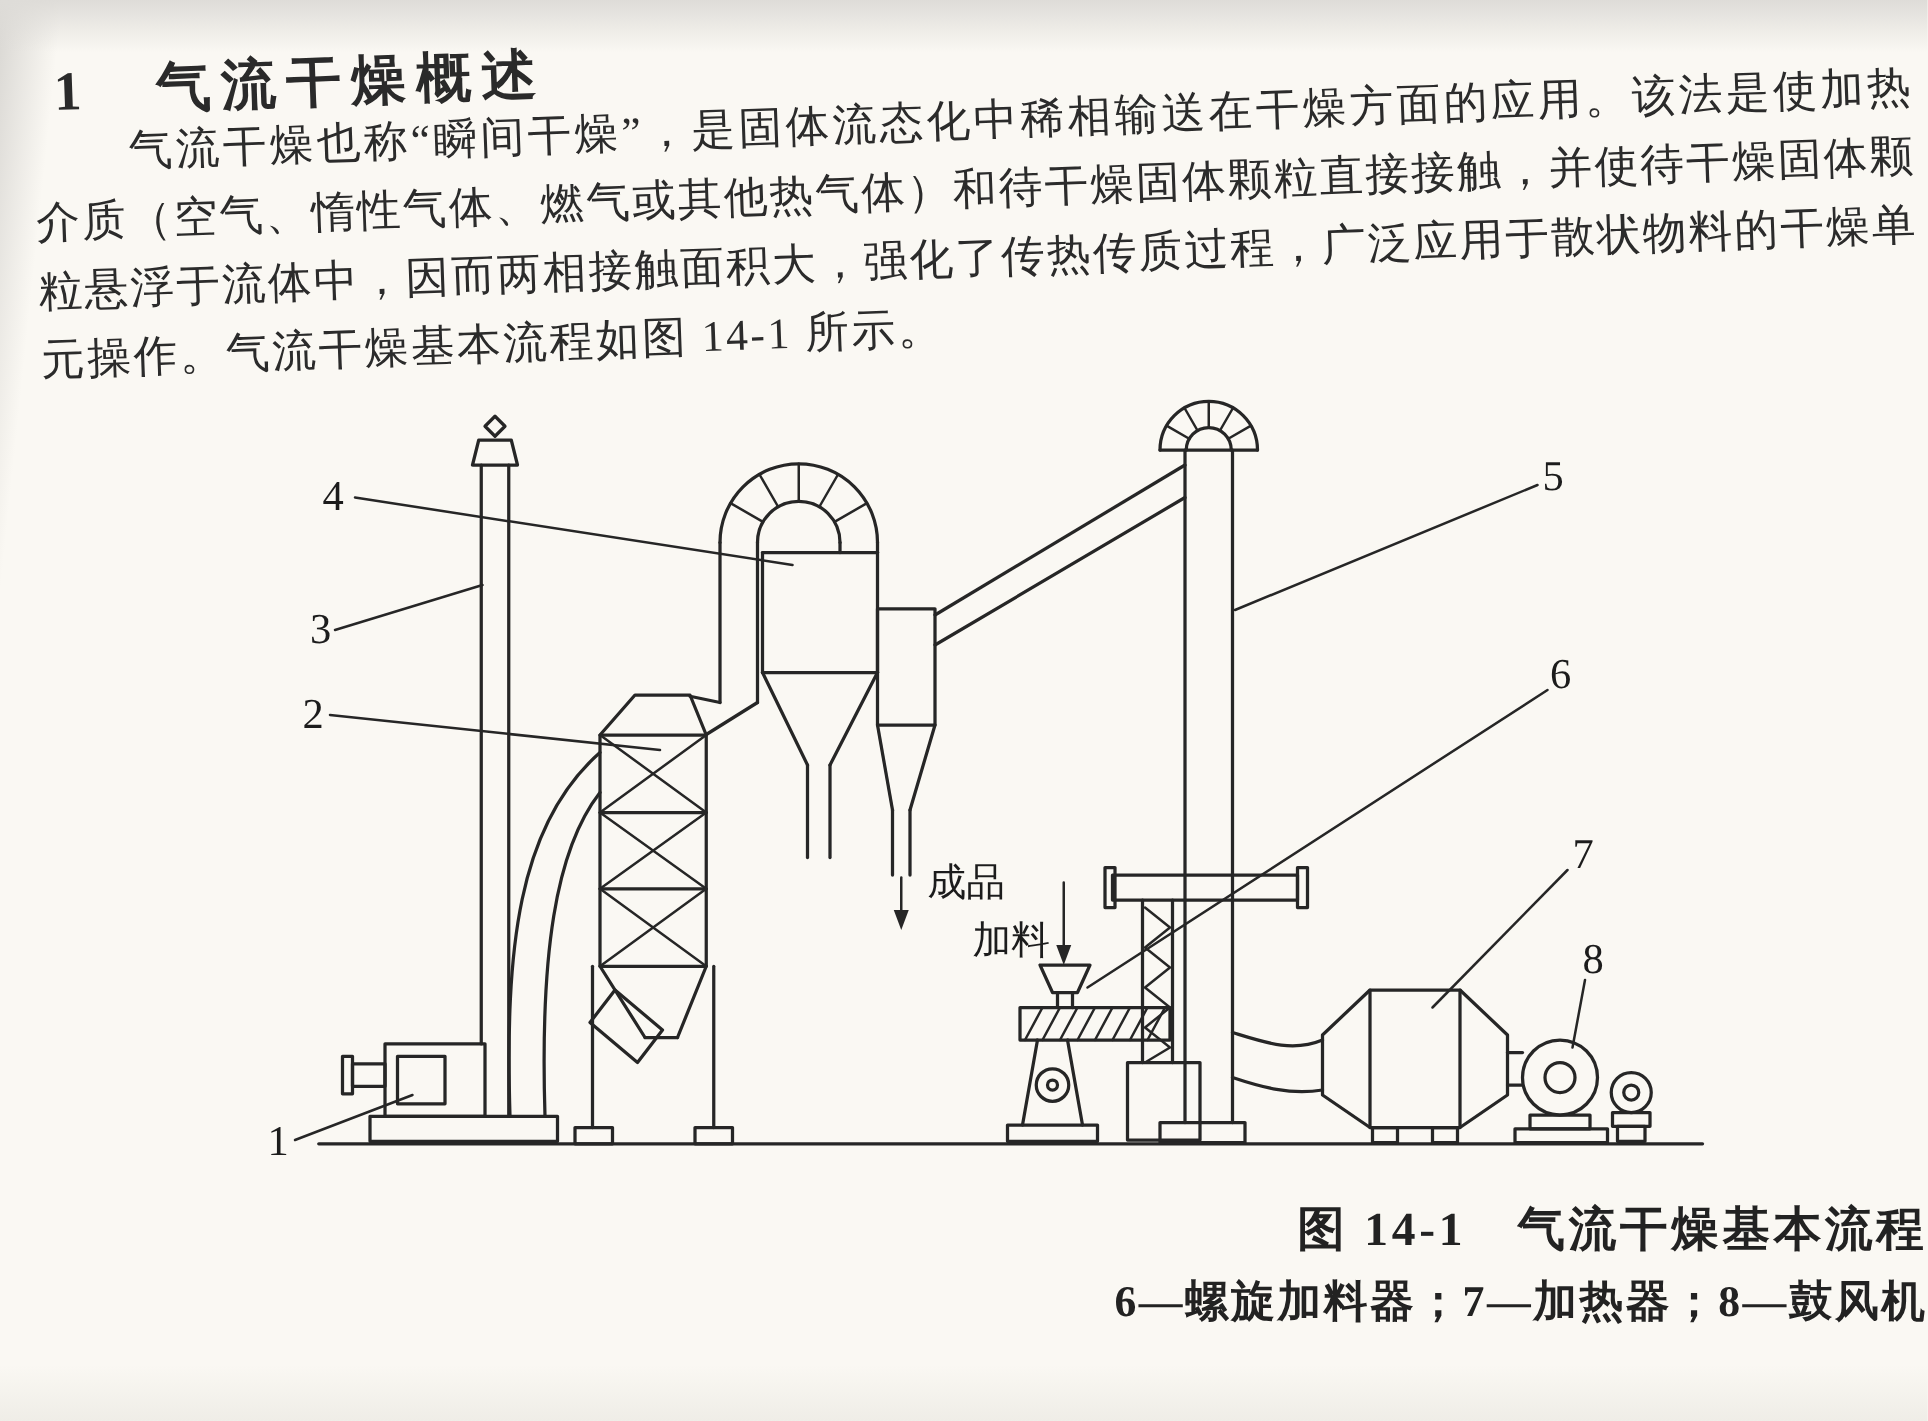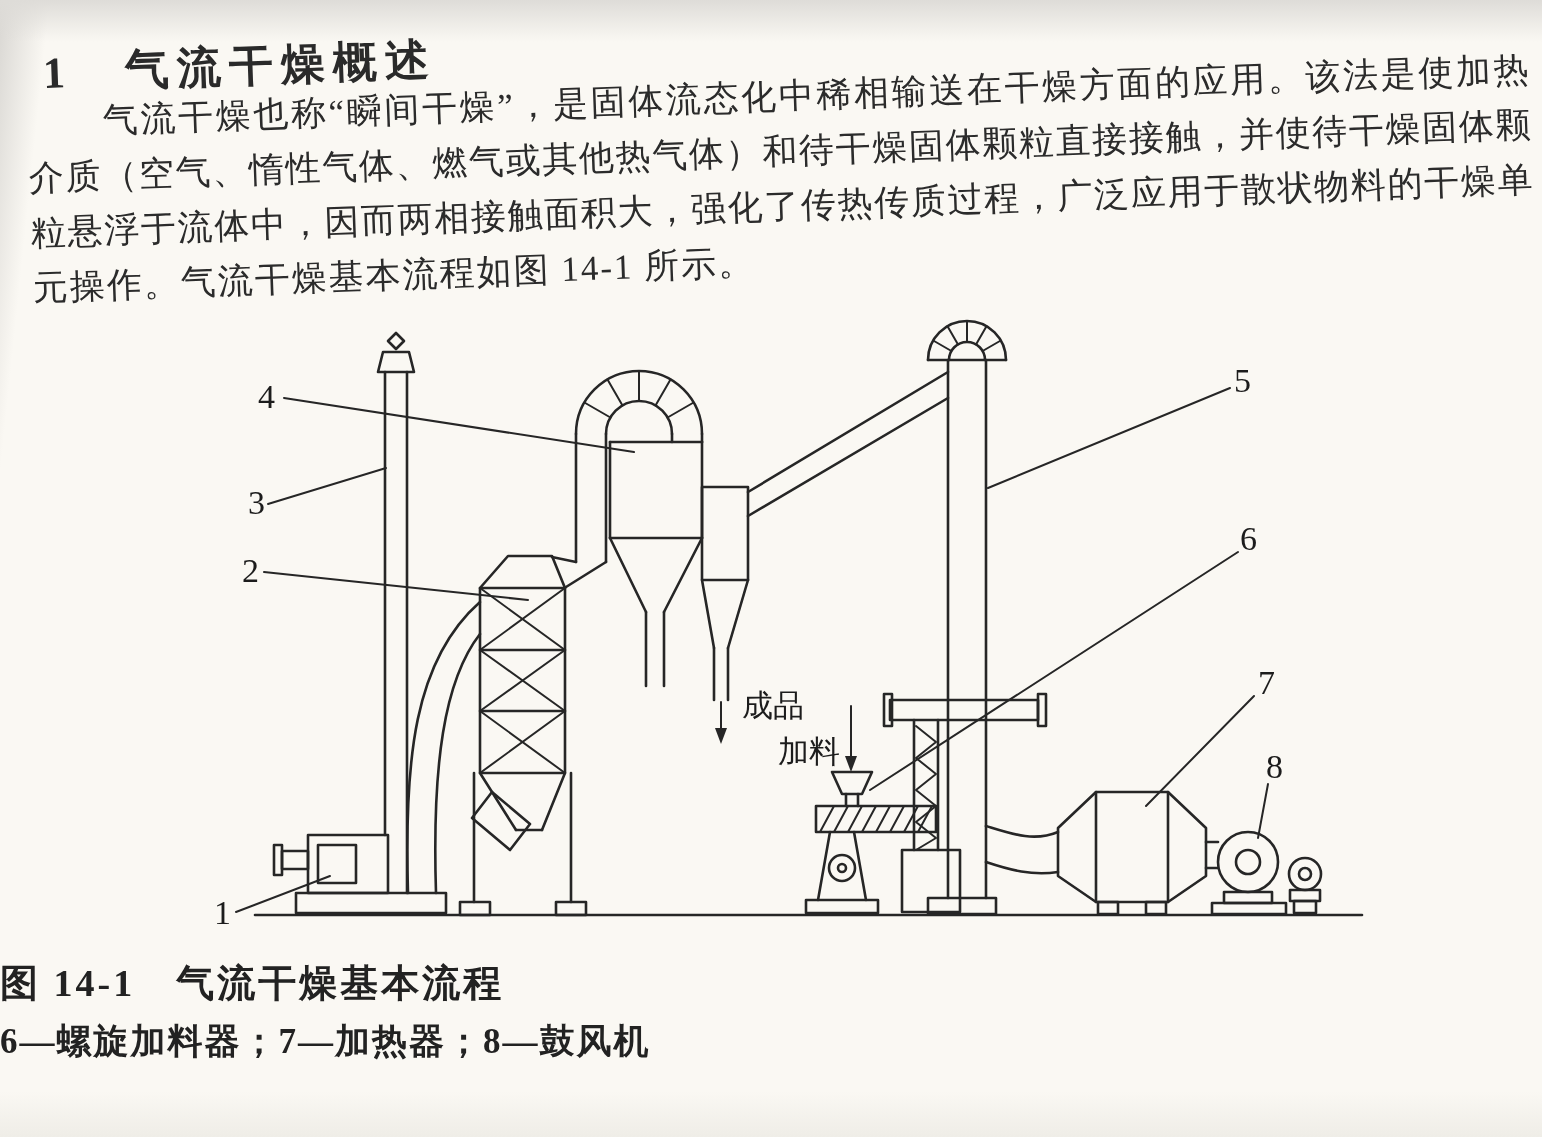--- a/index.html
+++ b/index.html
@@ -38,21 +38,21 @@
     stroke:#262626;stroke-width:2.6;fill:none;
     stroke-linecap:round;stroke-linejoin:round;
   }
   .diagram .thin{stroke-width:2;}
   .diagram .fill{fill:#262626;stroke:none;}
   .diagram text{
     font-family:"Liberation Serif","DejaVu Serif",serif;
     font-size:34px;fill:#1c1c1c;stroke:none;
   }
   .diagram text.lbl{font-size:31px;}
-  .figtext{position:absolute;left:0;width:1542px;text-align:left;color:#222;}
+  .figtext{position:absolute;left:0;width:1542px;text-align:right;color:#222;}
   .caption{top:958px;font-size:38px;font-weight:700;letter-spacing:3px;}
   .legend1{top:1022px;font-size:35px;font-weight:700;letter-spacing:2px;}
   .legend2{top:1018px;font-size:35px;font-weight:700;letter-spacing:2px;}
 </style>
 </head>
 <body>
 
 <div class="page">
 
   <div class="heading">1　气流干燥概述</div>

